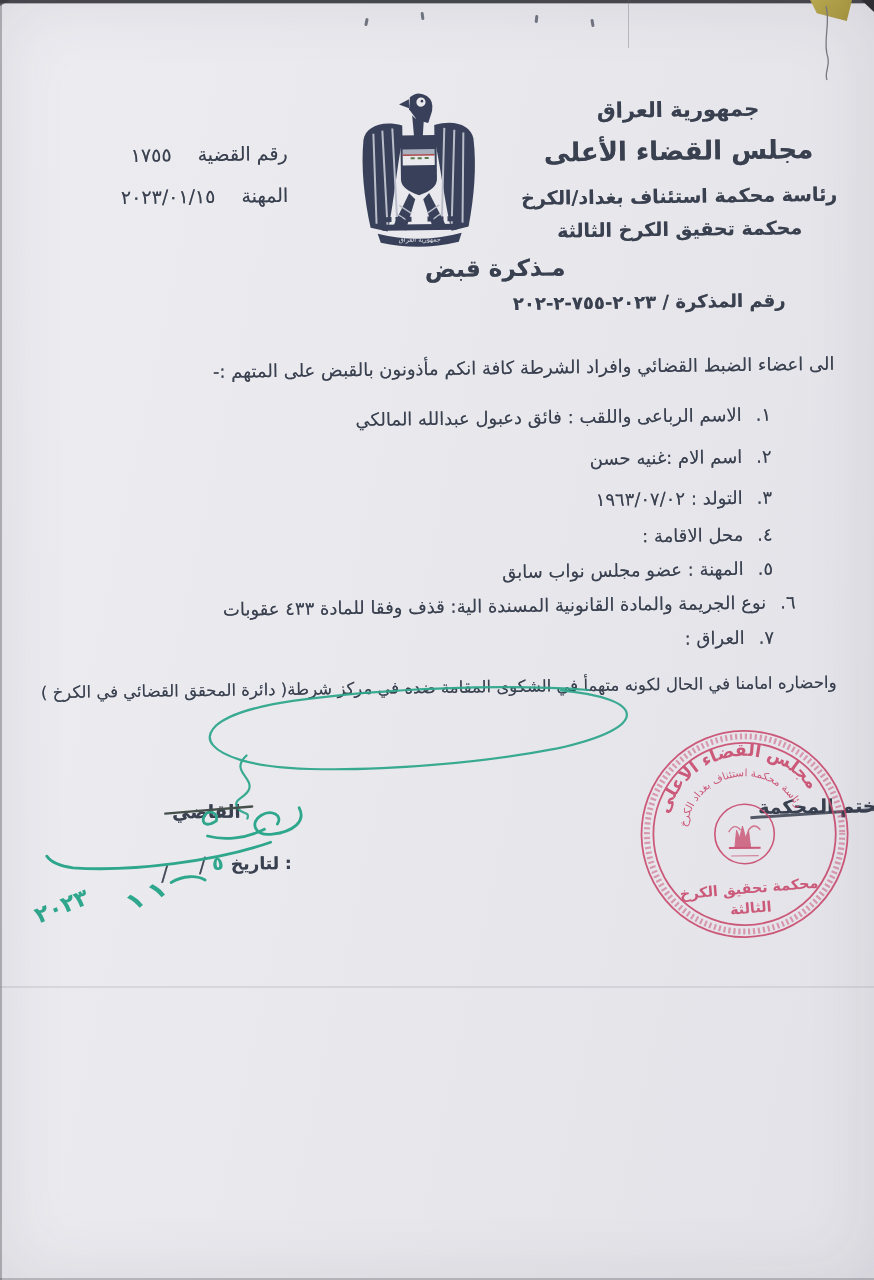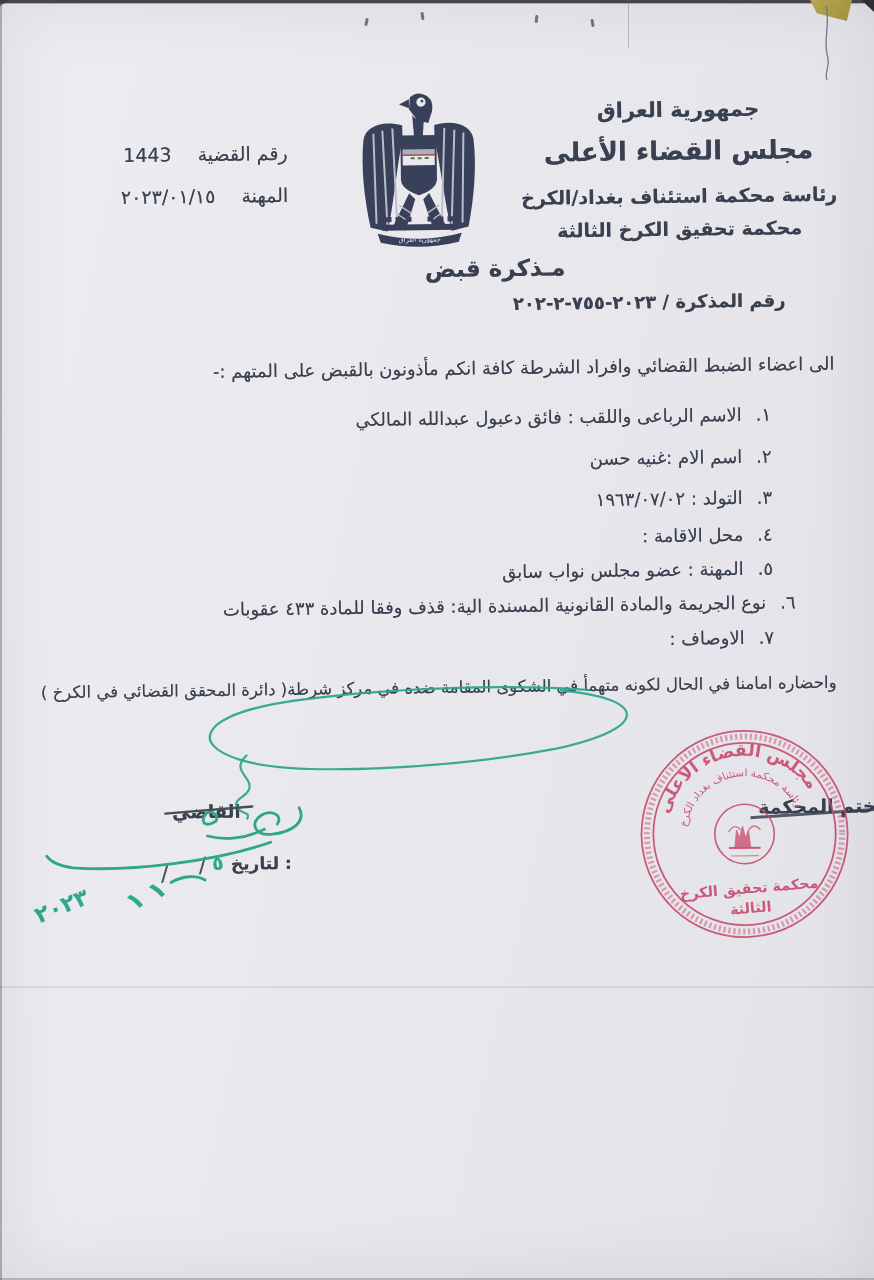--- a/index.html
+++ b/index.html
@@ -99,21 +99,21 @@
     <div class="abs hdr rtl">
       <div class="t hdr-country">جمهورية العراق</div>
       <div class="t hdr-council">مجلس القضاء الأعلى</div>
       <div class="t hdr-appeal">رئاسة محكمة استئناف بغداد/الكرخ</div>
       <div class="t hdr-court">محكمة تحقيق الكرخ الثالثة</div>
     </div>
 
     <div class="abs case rtl">
       <div class="row">
         <span class="t">رقم القضية</span>
-        <bdo dir="ltr" class="t">1443</bdo>
+        <bdo dir="ltr" class="t">١٧٥٥</bdo>
       </div>
       <div class="row">
         <span class="t">المهنة</span>
         <bdo dir="ltr" class="t">٢٠٢٣/٠١/١٥</bdo>
       </div>
     </div>
 
     <div class="abs title t rtl">مـذكرة قبض</div>
     <div class="abs memo rtl">
       <span class="t">رقم المذكرة /</span>
@@ -122,21 +122,21 @@
 
     <div class="abs addr t rtl">الى اعضاء الضبط القضائي وافراد الشرطة كافة انكم مأذونون بالقبض على المتهم  :-</div>
 
     <div class="abs items rtl">
       <div class="item i1"><span class="num t">١.</span><span class="t">الاسم الرباعى واللقب : فائق دعبول عبدالله المالكي</span></div>
       <div class="item i2"><span class="num t">٢.</span><span class="t">اسم الام :غنيه حسن</span></div>
       <div class="item i3"><span class="num t">٣.</span><span class="t">التولد :  ١٩٦٣/٠٧/٠٢</span></div>
       <div class="item i4"><span class="num t">٤.</span><span class="t">محل الاقامة :</span></div>
       <div class="item i5"><span class="num t">٥.</span><span class="t">المهنة : عضو مجلس نواب سابق</span></div>
       <div class="item i6"><span class="num t">٦.</span><span class="t">نوع الجريمة والمادة القانونية المسندة الية:  قذف وفقا للمادة ٤٣٣ عقوبات</span></div>
-      <div class="item i7"><span class="num t">٧.</span><span class="t">الاوصاف :</span></div>
+      <div class="item i7"><span class="num t">٧.</span><span class="t">العراق :</span></div>
     </div>
 
     <div class="abs para t rtl">واحضاره امامنا في الحال لكونه متهمأ في الشكوى المقامة ضده في مركز شرطة( دائرة المحقق القضائي في الكرخ )</div>
 
     <div class="abs judge t">القاضي</div>
     <div class="abs ltarikh t">لتاريخ :</div>
     <span class="abs slash t" style="left:196px;top:850px">/</span>
     <span class="abs slash t" style="left:158px;top:858px">/</span>
     <span class="abs hw" style="left:209px;top:849px;font-size:19px;transform:rotate(-6deg)">٥</span>
     <span class="abs hw" style="left:146px;top:872px;font-size:25px;transform:rotate(-40deg)">١</span>

